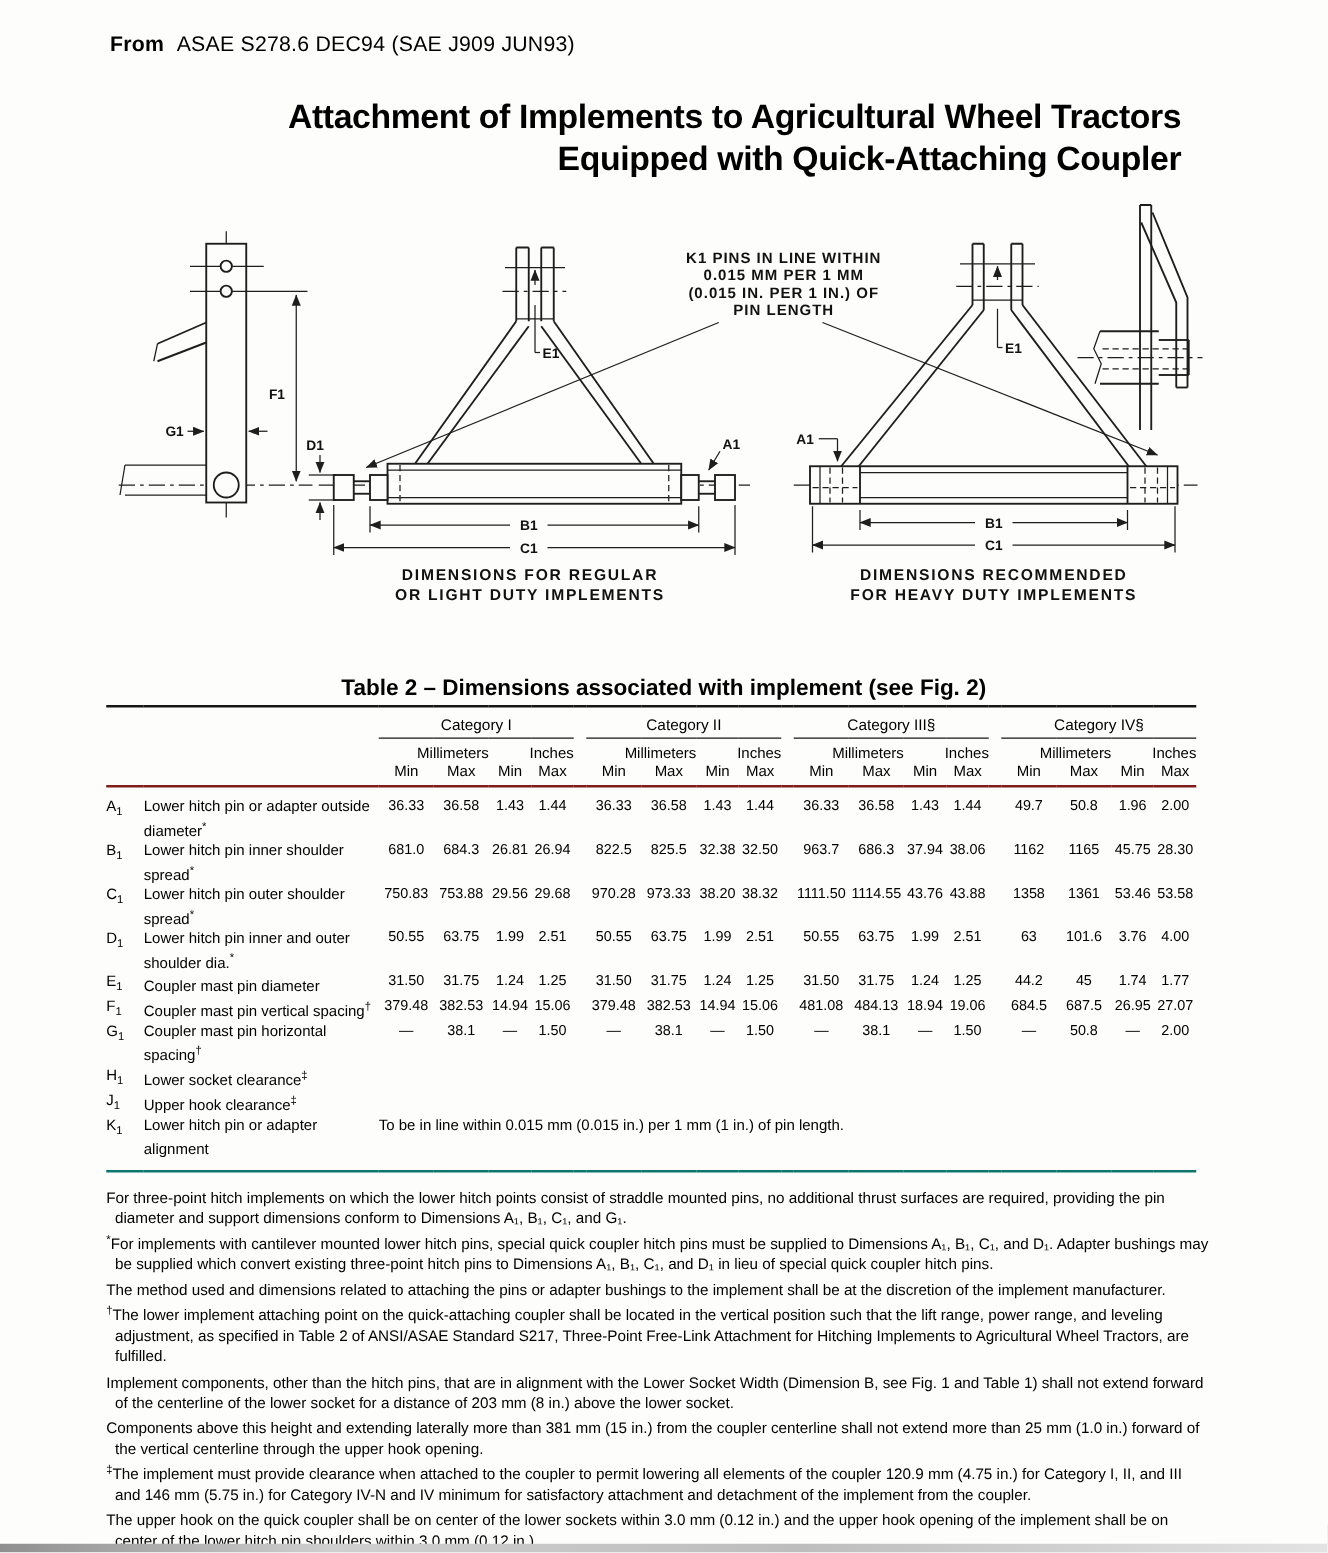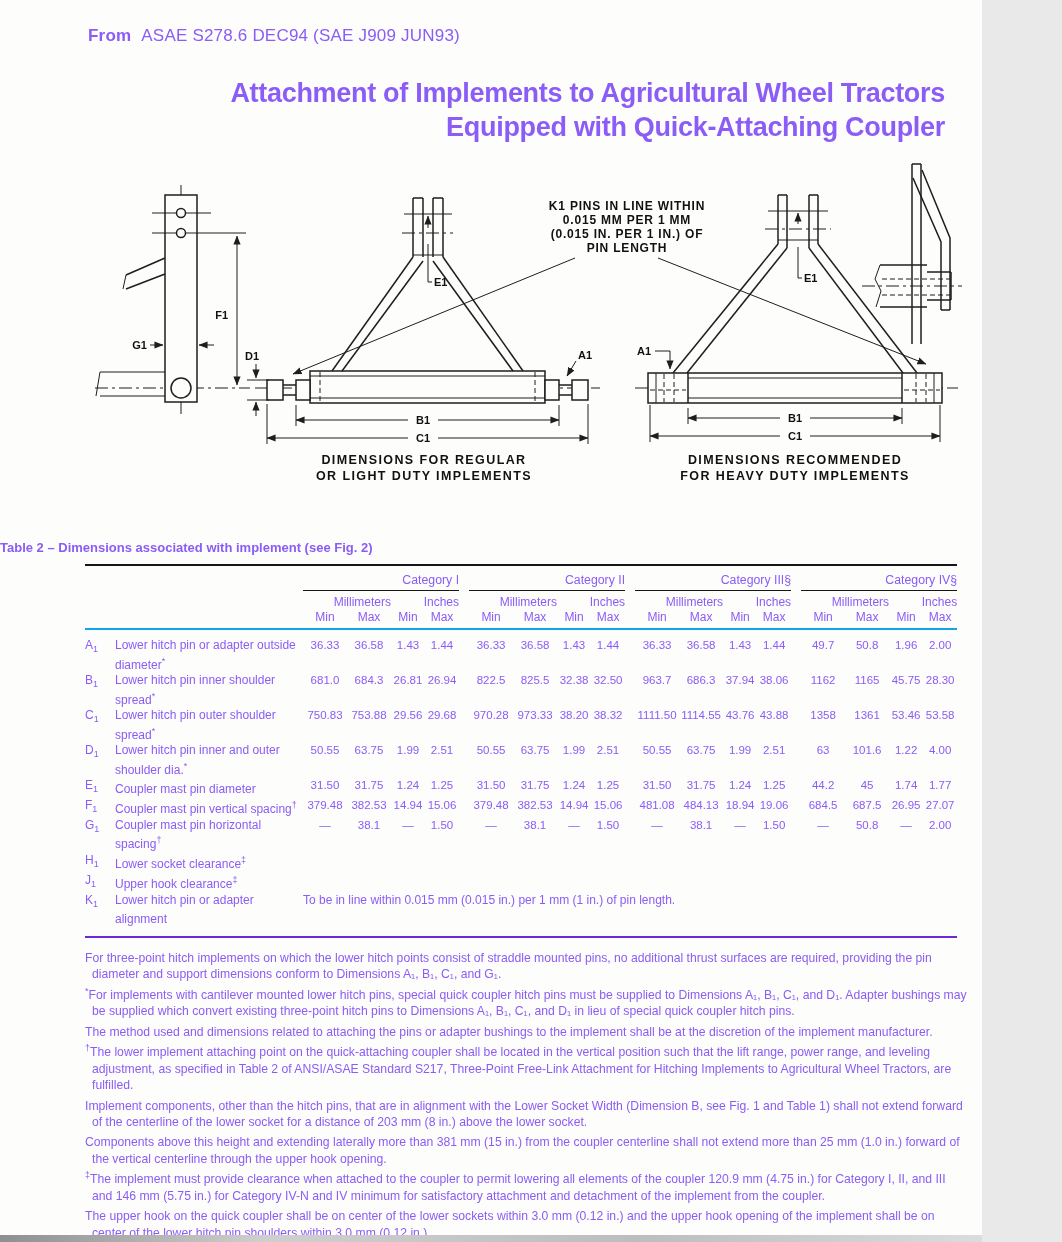--- a/index.html
+++ b/index.html
@@ -1,49 +1,49 @@
 <!DOCTYPE html>
 <html><head>
 <meta charset="utf-8">
 <style>
   html,body{margin:0;padding:0;background:#e9e9e9;}
-  .page{position:relative;width:982px;height:1242px;background:#fdfdfc;overflow:hidden;
-        font-family:"Liberation Sans","DejaVu Sans",sans-serif;color:#8b5cf6;}
+  .page{position:relative;width:1062px;height:1242px;background:#fdfdfc;overflow:hidden;
+        font-family:"Liberation Sans","DejaVu Sans",sans-serif;color:#000000;}
   .abs{position:absolute;}
 
   .source-line{top:26px;left:88px;font-size:17px;letter-spacing:.2px;}
   .src-from{font-weight:bold;margin-right:10px;}
 
   .title{top:76px;left:85px;width:860px;font-size:27px;font-weight:bold;
          line-height:34px;letter-spacing:-.3px;margin:0;text-align:right;}
 
   svg.fig{top:158px;left:0;}
   svg .ln{stroke:#1e1e1e;stroke-width:1.5;fill:none;}
   svg .tn{stroke:#1e1e1e;stroke-width:1;fill:none;}
   svg .cl{stroke:#1e1e1e;stroke-width:1;fill:none;stroke-dasharray:13 4 3 4;}
   svg .hd{stroke:#1e1e1e;stroke-width:1;fill:none;stroke-dasharray:5 3;}
   svg .wf{fill:#fdfdfc;stroke:#1e1e1e;stroke-width:1.5;}
   svg .dim{font:bold 11px "Liberation Sans","DejaVu Sans",sans-serif;fill:#111;}
   svg .kn{font:bold 12px "Liberation Sans","DejaVu Sans",sans-serif;fill:#111;text-anchor:middle;letter-spacing:.8px;}
   svg .dcap{font:bold 12.5px "Liberation Sans","DejaVu Sans",sans-serif;fill:#111;text-anchor:middle;letter-spacing:1.4px;}
 
   .fig-caption{top:499px;left:0;width:1062px;text-align:center;font-size:12.3px;font-weight:bold;}
-  .table-title{top:540px;left:0;width:1062px;text-align:left;font-size:13px;font-weight:bold;}
+  .table-title{top:540px;left:0;width:1062px;text-align:center;font-size:18px;font-weight:bold;}
 
   table.dims{top:564px;left:85px;width:872px;border-collapse:collapse;table-layout:fixed;
              border-top:2px solid #161616;font-size:12px;}
   table.dims th,table.dims td{font-weight:normal;padding:0;}
   thead .cat-row th{padding-top:7px;padding-bottom:3px;font-size:12.3px;}
-  thead .cat{border-bottom:1px solid #161616;text-align:right;}
+  thead .cat{border-bottom:1px solid #161616;text-align:center;}
   thead .unit-row th{padding-top:4px;text-align:right;font-size:12px;}
   thead .mm-row th{padding-top:1px;padding-bottom:4px;font-size:12px;
-                   border-bottom:2px solid #0ea5e9;}
+                   border-bottom:2px solid #7f1d1d;}
   tbody td{vertical-align:top;padding-top:3px;line-height:15.5px;}
   tbody tr:first-child td{padding-top:8px;}
-  tbody tr:last-child td{border-bottom:2px solid #6d28d9;padding-bottom:8px;}
+  tbody tr:last-child td{border-bottom:2px solid #0f766e;padding-bottom:8px;}
   td.sym{padding-left:2px;}
   td.sym sub{font-size:9px;}
   td.desc{padding-right:6px;}
   td.desc sup,p.fn sup{font-size:9px;vertical-align:super;letter-spacing:0;}
   td.num{text-align:center;font-size:11.5px;white-space:nowrap;}
   td.note{text-align:left;}
 
   .footnotes{top:946px;left:85px;width:882px;font-size:12.2px;line-height:16.4px;}
   .footnotes p{margin:0;padding-left:7px;text-indent:-7px;}
 
@@ -380,21 +380,21 @@
           <td class="num">1.99</td>
           <td class="num">2.51</td>
           <td></td>
           <td class="num">50.55</td>
           <td class="num">63.75</td>
           <td class="num">1.99</td>
           <td class="num">2.51</td>
           <td></td>
           <td class="num">63</td>
           <td class="num">101.6</td>
-          <td class="num">1.22</td>
+          <td class="num">3.76</td>
           <td class="num">4.00</td>
         </tr>
         <tr>
           <td class="sym"><span>E</span><sub>1</sub></td>
           <td class="desc"><span>Coupler mast pin diameter</span><sup></sup></td>
           <td class="num">31.50</td>
           <td class="num">31.75</td>
           <td class="num">1.24</td>
           <td class="num">1.25</td>
           <td></td>

